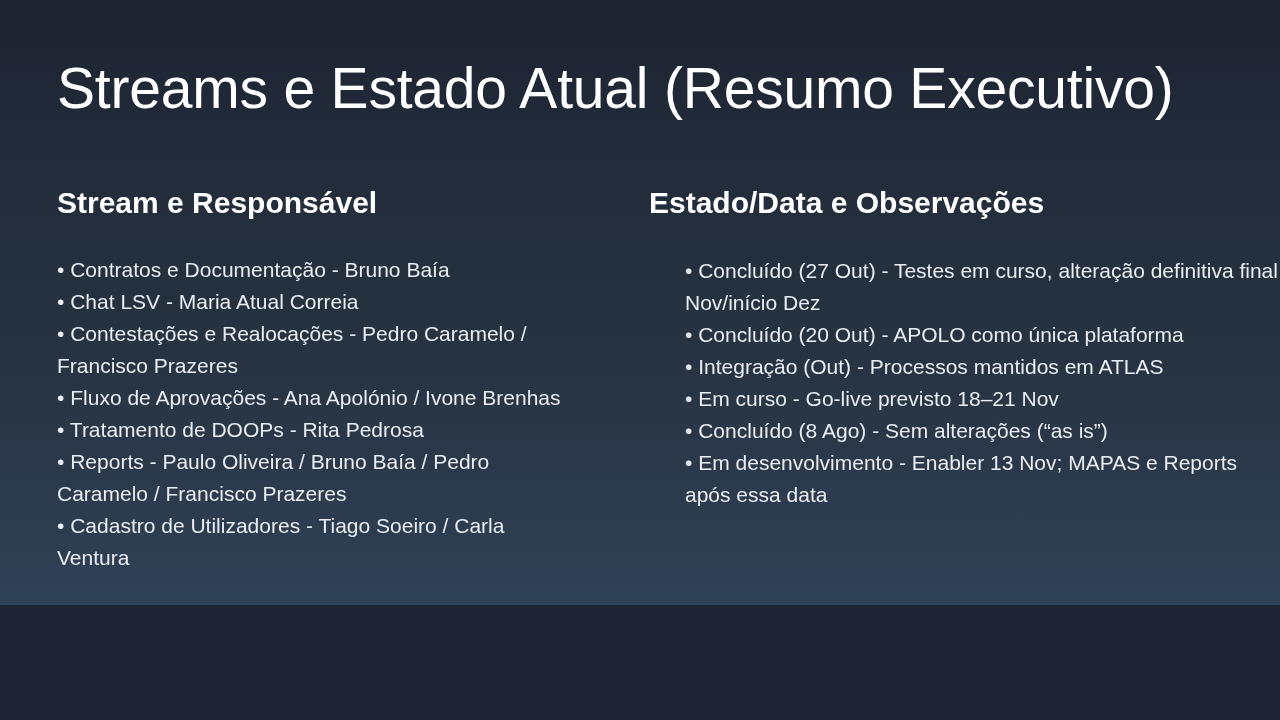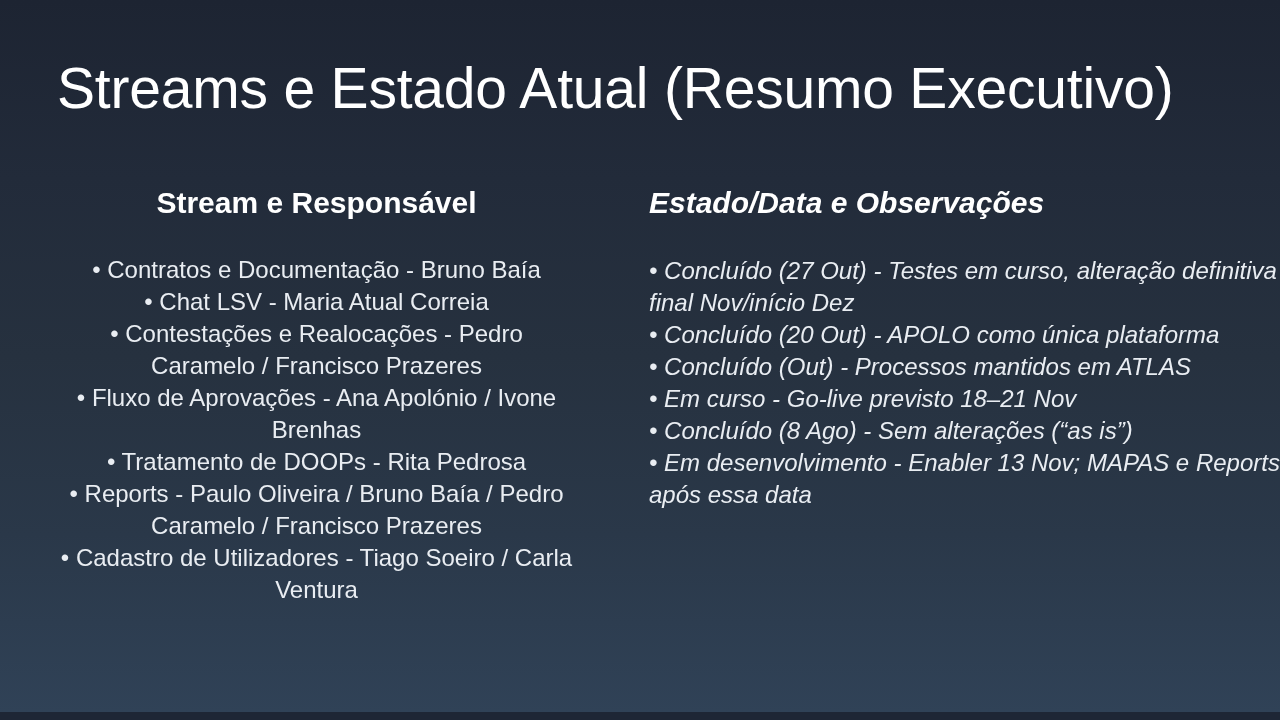--- a/index.html
+++ b/index.html
@@ -11,21 +11,21 @@
     width: 1280px;
     height: 720px;
     overflow: hidden;
     font-family: "Liberation Sans", sans-serif;
     background: #1e2635;
   }
 
   .slide {
     position: relative;
     width: 1280px;
-    height: 712px;
+    height: 605px;
     box-sizing: border-box;
     background: linear-gradient(to bottom, #1d2432 0%, #222b3a 25%, #26313f 50%, #2a3849 75%, #304257 100%);
     overflow: hidden;
   }
 
   
   .slide-title {
     position: absolute;
     left: 57px;
     top: 55px;
@@ -50,27 +50,25 @@
   }
 
   .column {
     box-sizing: border-box;
   }
 
   .column-left {
     width: 596px;
     padding-left: 57px;
     padding-right: 20px;
-    text-align: center;
   }
 
   .column-right {
     width: 684px;
     padding-left: 53px;
-    font-style: italic;
   }
 
   .column-heading {
     margin: 0;
     font-size: 30px;
     font-weight: 700;
     line-height: 1.22;
     color: #ffffff;
   }
 
@@ -78,27 +76,28 @@
     list-style: none;
     margin: 0;
     padding: 0;
   }
 
   .column-left .bullet-list {
     margin-top: 32px;
   }
   .column-right .bullet-list {
     margin-top: 33px;
+    margin-left: 36px;
   }
 
   .bullet-item {
     position: relative;
     margin: 0;
     padding: 0;
-    font-size: 24px;
+    font-size: 21px;
     line-height: 32px;
     font-weight: 400;
     color: #e9edf2;
     text-indent: 0;
   }
 
   .bullet-item .bullet-mark {
     display: inline;
   }
 
@@ -126,21 +125,21 @@
         <li class="bullet-item"><span class="bullet-mark">•</span> <span class="bullet-text">Reports - Paulo Oliveira / Bruno Baía / Pedro Caramelo / Francisco Prazeres</span></li>
         <li class="bullet-item"><span class="bullet-mark">•</span> <span class="bullet-text">Cadastro de Utilizadores - Tiago Soeiro / Carla Ventura</span></li>
       </ul>
     </div>
 
     <div class="column column-right">
       <h2 class="column-heading">Estado/Data e Observações</h2>
       <ul class="bullet-list">
         <li class="bullet-item"><span class="bullet-mark">•</span> <span class="bullet-text">Concluído (27 Out) - Testes em curso, alteração definitiva final Nov/início Dez</span></li>
         <li class="bullet-item"><span class="bullet-mark">•</span> <span class="bullet-text">Concluído (20 Out) - APOLO como única plataforma</span></li>
-        <li class="bullet-item"><span class="bullet-mark">•</span> <span class="bullet-text">Concluído (Out) - Processos mantidos em ATLAS</span></li>
+        <li class="bullet-item"><span class="bullet-mark">•</span> <span class="bullet-text">Integração (Out) - Processos mantidos em ATLAS</span></li>
         <li class="bullet-item"><span class="bullet-mark">•</span> <span class="bullet-text">Em curso - Go-live previsto 18–21 Nov</span></li>
         <li class="bullet-item"><span class="bullet-mark">•</span> <span class="bullet-text">Concluído (8 Ago) - Sem alterações (“as is”)</span></li>
         <li class="bullet-item"><span class="bullet-mark">•</span> <span class="bullet-text">Em desenvolvimento - Enabler 13 Nov; MAPAS e Reports após essa data</span></li>
       </ul>
     </div>
 
   </div>
 </div>
 
 </body></html>

